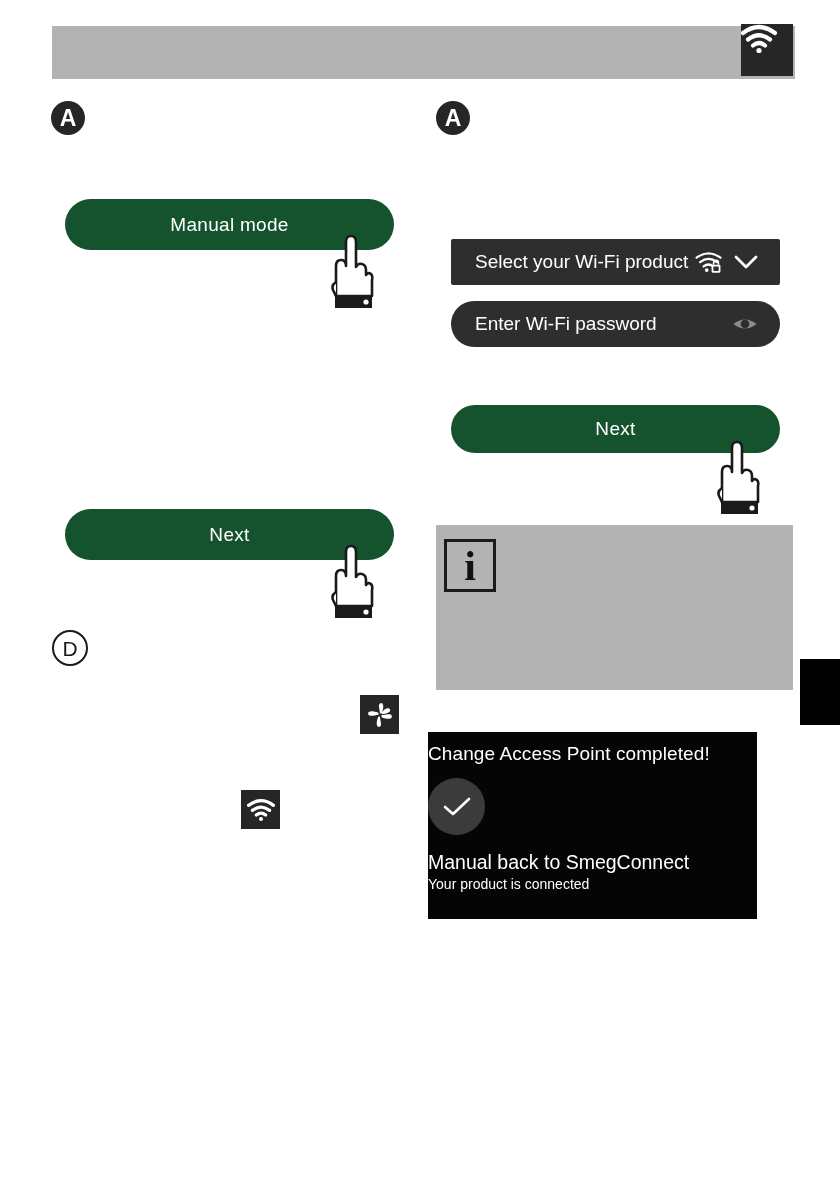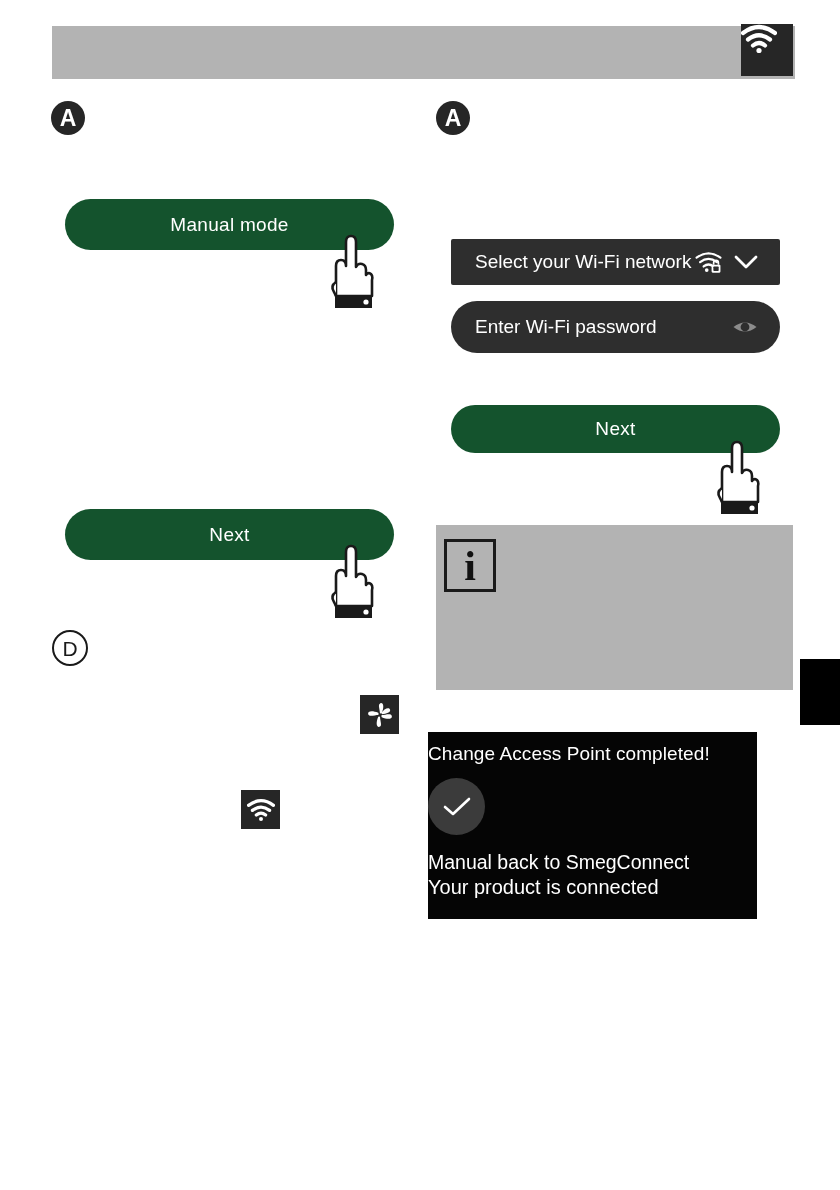--- a/index.html
+++ b/index.html
@@ -92,21 +92,21 @@
     left: 451px;
     top: 239px;
     width: 329px;
     height: 46px;
     border-radius: 2px;
   }
   .field-password {
     left: 451px;
     top: 301px;
     width: 329px;
-    height: 52px;
+    height: 46px;
     border-radius: 999px;
     gap: 12px;
   }
   .field-label { margin-left: 24px; flex: 0 0 auto; }
   .field-spacer { flex: 1 1 auto; }
   .field-icon { display: flex; align-items: center; justify-content: center; }
   .icon-wifi-lock { margin-right: 12px; }
   .icon-chevron   { margin-right: 22px; }
   .icon-eye       { margin-right: 22px; }
 
@@ -165,21 +165,21 @@
     display: flex;
     align-items: center;
     justify-content: center;
   }
   .success-welcome {
     margin-top: 16px;
     font-size: 19.5px;
   }
   .success-sub {
     margin-top: 2px;
-    font-size: 20px;
+    font-size: 14px;
   }
 
   
   .icon-tile {
     position: absolute;
     background: #262626;
     display: flex;
     align-items: center;
     justify-content: center;
   }
@@ -267,21 +267,21 @@
   <div class="icon-tile tile-wifi">
     <svg width="28" height="24" viewBox="0 0 36 30" aria-hidden="true">
       <path d="M2 9 Q18 -3 34 9" stroke="#ffffff" stroke-width="4.2" fill="none" stroke-linecap="round"></path>
       <path d="M7 15.5 Q18 7 29 15.5" stroke="#ffffff" stroke-width="4.2" fill="none" stroke-linecap="round"></path>
       <path d="M12 21.5 Q18 16.5 24 21.5" stroke="#ffffff" stroke-width="4.2" fill="none" stroke-linecap="round"></path>
       <circle cx="18" cy="26.5" r="2.6" fill="#ffffff"></circle>
     </svg>
   </div>
 
   <div class="app-field field-select">
-    <span class="field-label">Select your Wi-Fi network</span>
+    <span class="field-label">Select your Wi-Fi product</span>
     <span class="field-spacer"></span>
     <span class="field-icon icon-wifi-lock">
       <svg width="27" height="23" viewBox="0 0 30 26" aria-hidden="true">
         <path d="M1.5 7.5 Q15 -2 28.5 7.5" stroke="#ffffff" stroke-width="2.5" fill="none" stroke-linecap="round"></path>
         <path d="M5.5 12.5 Q15 5.5 24.5 12.5" stroke="#ffffff" stroke-width="2.5" fill="none" stroke-linecap="round"></path>
         <path d="M9.5 17.5 Q15 13 20.5 17.5" stroke="#ffffff" stroke-width="2.5" fill="none" stroke-linecap="round"></path>
         <circle cx="13" cy="21.5" r="2.1" fill="#ffffff"></circle>
         <rect x="18.5" y="15.5" width="10" height="9" rx="1.2" fill="#ffffff"></rect>
         <path d="M20.8 15.5 v-2.2 a2.7 2.7 0 0 1 5.4 0 v2.2" stroke="#ffffff" stroke-width="1.9" fill="none"></path>
         <rect x="20.5" y="17.5" width="6" height="5" rx="0.8" fill="#2e2e2e"></rect>

